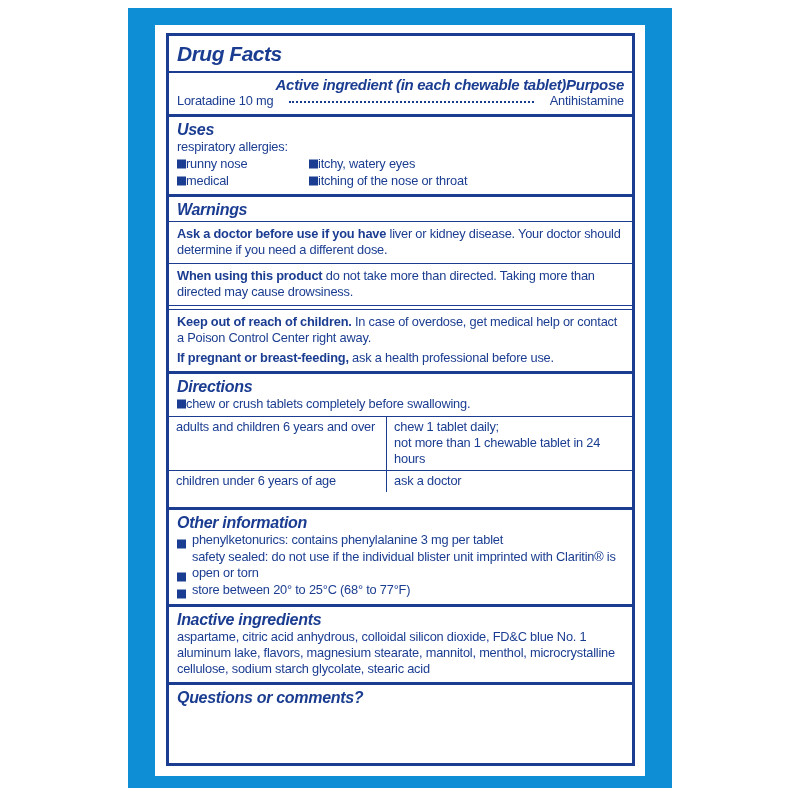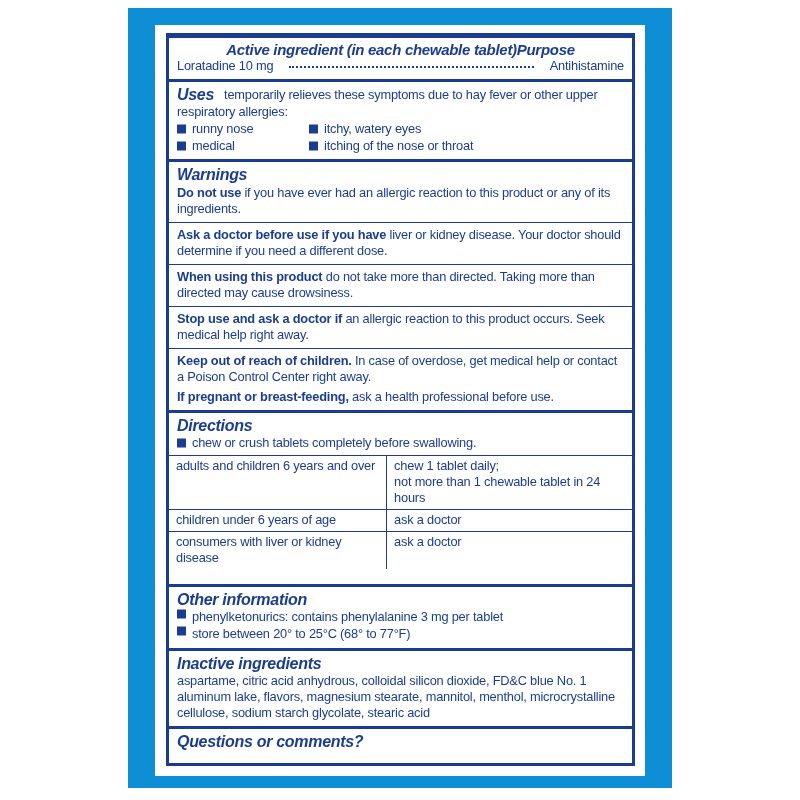--- a/index.html
+++ b/index.html
@@ -32,78 +32,80 @@
   }
   .h-bi {
     font-size: 15px; font-weight: bold; font-style: italic; letter-spacing: -0.3px;
   }
   .sec-head {
     font-size: 16px; font-weight: bold; font-style: italic;
     letter-spacing: -0.3px; line-height: 19px;
   }
   .body-txt { font-size: 12.8px; line-height: 16px; }
   b { font-weight: bold; }
-  .row-between { display: flex; justify-content: center; align-items: baseline; }
+  .row-between { display: flex; justify-content: flex-end; align-items: baseline; }
   .leader-row { display: flex; align-items: baseline; font-size: 12.8px; line-height: 16px; gap: 13px; }
   .leader {
     flex: 1; margin: 0 3px;
     border-bottom: 2px dotted #1b3d91;
     transform: translateY(-2px);
     min-width: 30px;
   }
   .uses-first { display: flex; gap: 10px; align-items: center; }
   .bullet-grid { display: grid; grid-template-columns: 118px auto; column-gap: 14px; row-gap: 1px; margin-top: 1px; }
-  .b-item { display: flex; align-items: baseline; gap: 6px; }
+  .b-item { display: flex; align-items: baseline; gap: 0; }
   .sq {
     width: 9px; height: 9px; background: #1b3d91; flex: 0 0 9px;
     display: inline-block; transform: translateY(0.5px);
   }
   .wpar { padding: 1px 0 3px 0; }
   .thin-div { border-top: 1.5px solid #1b3d91; margin: 2px -8px 3px -8px; }
   .dir-table {
     border-collapse: collapse; width: calc(100% + 16px);
     margin: 4px -8px 0 -8px; font-size: 12.8px; line-height: 16px;
   }
   .dir-table td {
     border: 1.5px solid #1b3d91; border-left: none; border-right: none;
     padding: 2px 7px 3px 7px; vertical-align: top;
   }
   .dir-table td.c1 { width: 47%; border-right: 1.5px solid #1b3d91; }
   .dir-table tr:last-child td { border-bottom: none; }
   .pre { white-space: pre-line; }
-  .oi-item { display: flex; align-items: flex-start; gap: 6px; padding: 0 0 1px 0; }
+  .oi-item { display: flex; align-items: flex-end; gap: 6px; padding: 0 0 1px 0; }
   .grow { flex: 1 1 auto; }
   .spacer { flex: 1 0 0; }
 </style>
 </head>
 <body>
 
 <div class="blue-panel">
   <div class="card">
     <div class="facts-box">
 
+      <div class="sec">
+        <div class="title">Drug Facts</div>
+      </div>
       <div class="hr2"></div>
 
       <div class="sec">
         <div class="row-between">
           <span class="h-bi">Active ingredient (in each chewable tablet)</span>
           <span class="h-bi">Purpose</span>
         </div>
         <div class="leader-row">
           <span>Loratadine 10 mg</span>
           <span class="leader"></span>
           <span>Antihistamine</span>
         </div>
       </div>
       <div class="hr3"></div>
 
       <div class="sec body-txt">
         <div class="uses-first">
           <span class="sec-head">Uses</span>
-          <span>temporarily relieves these symptoms due to hay fever or other upper</span>
         </div>
         <div>respiratory allergies:</div>
         <div class="bullet-grid">
           <div class="b-item">
               <span class="sq"></span>
               <span>runny nose</span>
             </div>
           <div class="b-item">
               <span class="sq"></span>
               <span>itchy, watery eyes</span>
@@ -115,27 +117,25 @@
           <div class="b-item">
               <span class="sq"></span>
               <span>itching of the nose or throat</span>
             </div>
         </div>
       </div>
       <div class="hr3"></div>
 
       <div class="sec body-txt">
         <div class="sec-head">Warnings</div>
-        <div class="wpar"><b>Do not use</b><span> if you have ever had an allergic reaction to this product or any of its ingredients.</span></div>
         <div class="thin-div"></div>
         <div class="wpar"><b>Ask a doctor before use if you have</b><span> liver or kidney disease. Your doctor should determine if you need a different dose.</span></div>
         <div class="thin-div"></div>
         <div class="wpar"><b>When using this product</b><span> do not take more than directed. Taking more than directed may cause drowsiness.</span></div>
         <div class="thin-div"></div>
-        <div class="wpar"><b>Stop use and ask a doctor if</b><span> an allergic reaction to this product occurs. Seek medical help right away.</span></div>
         <div class="thin-div"></div>
         <div class="wpar"><b>Keep out of reach of children.</b><span> In case of overdose, get medical help or contact a Poison Control Center right away.</span></div>
         <div class="wpar" style="padding-bottom:0"><b>If pregnant or breast-feeding,</b><span> ask a health professional before use.</span></div>
       </div>
       <div class="hr3"></div>
 
       <div class="sec body-txt" style="padding-bottom:15px">
         <div class="sec-head">Directions</div>
         <div class="b-item">
             <span class="sq"></span>
@@ -145,34 +145,34 @@
           <tbody>
               <tr>
             <td class="c1">adults and children 6 years and over</td>
             <td class="pre">chew 1 tablet daily;
 not more than 1 chewable tablet in 24 hours</td>
           </tr>
           <tr>
             <td class="c1">children under 6 years of age</td>
             <td>ask a doctor</td>
           </tr>
-          <tr>
-            <td class="c1">consumers with liver or kidney disease</td>
-            <td>ask a doctor</td>
-          </tr>
         </tbody>
           </table>
       </div>
       <div class="hr3"></div>
 
       <div class="sec body-txt">
         <div class="sec-head">Other information</div>
         <div class="oi-item">
             <span class="sq"></span>
             <span class="grow">phenylketonurics: contains phenylalanine 3 mg per tablet</span>
+          </div>
+        <div class="oi-item">
+            <span class="sq"></span>
+            <span class="grow">safety sealed: do not use if the individual blister unit imprinted with Claritin® is open or torn</span>
           </div>
         <div class="oi-item">
             <span class="sq"></span>
             <span class="grow">store between 20° to 25°C (68° to 77°F)</span>
           </div>
       </div>
       <div class="hr3"></div>
 
       <div class="sec body-txt">
         <div class="sec-head">Inactive ingredients</div>

